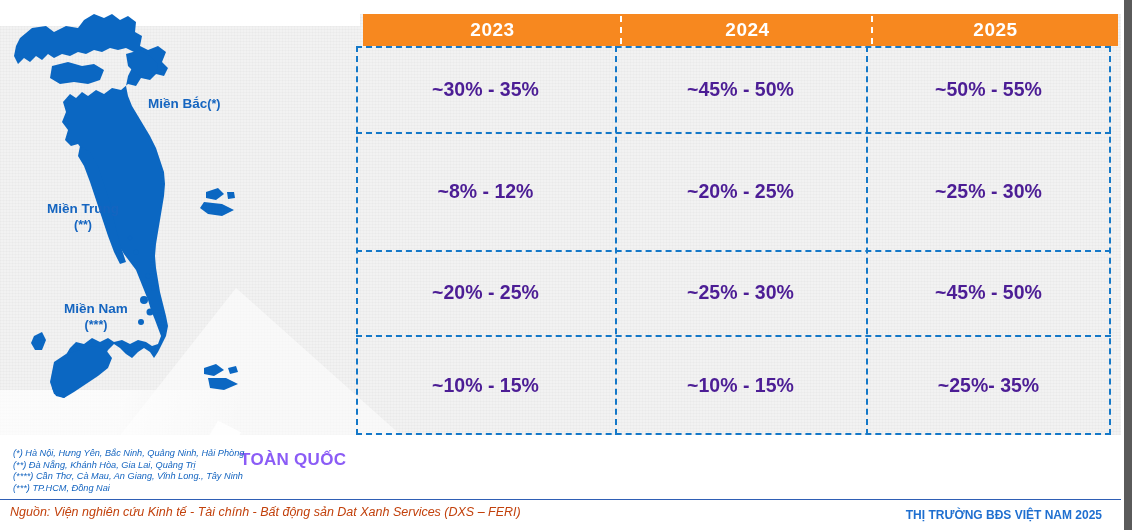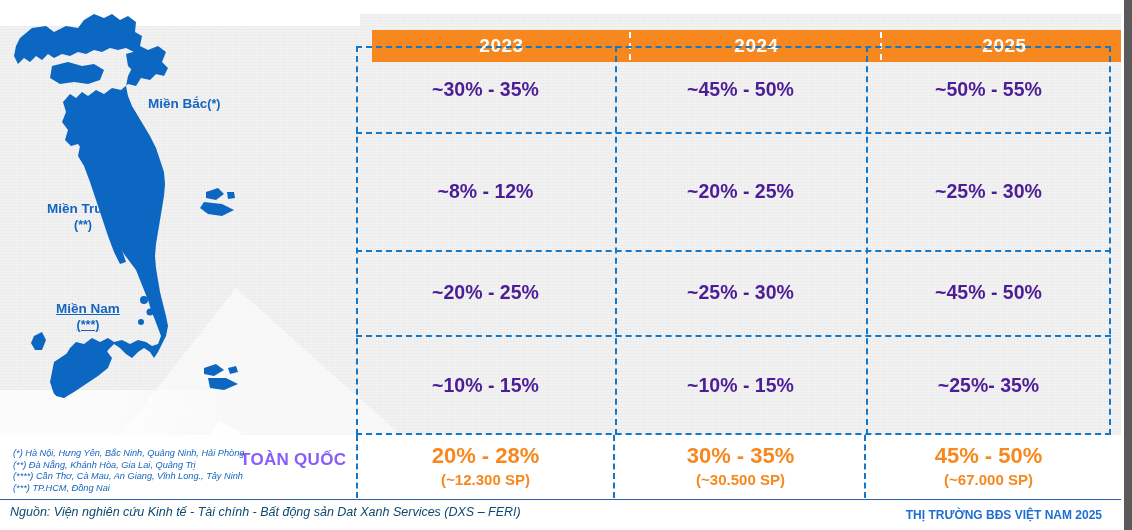--- a/index.html
+++ b/index.html
@@ -74,27 +74,27 @@
   .reg-label{
     position:absolute;z-index:6;color:#1565c0;font-weight:bold;
     font-size:13.5px;line-height:17px;text-align:center;white-space:nowrap;
     font-family:"Liberation Sans","DejaVu Sans",sans-serif;
   }
   .reg-label .star{display:block;font-size:12.5px;}
   .reg-label.inline .star{display:inline;}
 
   #reg-bac{left:148px;top:95px;}
   #reg-trung{left:28px;top:200px;width:110px;}
-  #reg-nam{left:36px;top:300px;width:104px;text-decoration:underline;}
+  #reg-nam{left:44px;top:300px;width:104px;}
   #reg-tay{left:124px;top:398px;width:96px;}
 
   
   .table{position:absolute;left:356px;top:14px;width:755px;height:484px;z-index:10;}
 
-  .hdr-row{position:absolute;left:16px;top:0;width:755px;height:32px;display:flex;margin-top:16px;}
+  .hdr-row{position:absolute;left:7px;top:0;width:755px;height:32px;display:flex;}
   .hdr-cell{
     flex:0 0 auto;background:#f7881f;color:#ffffff;
     font-weight:bold;font-size:19px;letter-spacing:.5px;
     display:flex;align-items:center;justify-content:center;
     height:32px;position:relative;
   }
   .hdr-cell.c1{width:259px;}
   .hdr-cell.c2{width:251px;}
   .hdr-cell.c3{width:245px;}
   .hdr-sep{position:absolute;right:0;top:2px;bottom:2px;width:0;border-left:2px dashed #ffffff;}
@@ -144,21 +144,21 @@
   .footnotes{
     position:absolute;left:13px;top:448px;z-index:12;
     color:#1565c0;font-style:italic;font-size:9.2px;line-height:11.6px;
     font-family:"Liberation Sans","DejaVu Sans",sans-serif;white-space:nowrap;
   }
 
   
   .source-rule{position:absolute;left:0;top:499px;width:1121px;height:0;border-top:1.5px solid #2f5fb5;z-index:20;}
   .source-txt{
     position:absolute;left:10px;top:505px;z-index:21;
-    color:#0c4a6e;font-style:italic;font-size:12.5px;white-space:nowrap;text-align:right;
+    color:#c2410c;font-style:italic;font-size:12.5px;white-space:nowrap;text-align:right;
   }
   .source-right{
     position:absolute;right:30px;top:508px;z-index:21;
     color:#1f6fd0;font-weight:bold;font-size:12px;white-space:nowrap;
   }
 </style>
 </head>
 <body>
 
 <div id="root">
@@ -291,37 +291,20 @@
       <div class="gl-h" style="top:204px;"></div>
       <div class="gl-h" style="top:289px;"></div>
       <div class="gl-h" style="top:387px;"></div>
 
       <div class="gl-v edge" style="left:0px;"></div>
       <div class="gl-v" style="left:259px;"></div>
       <div class="gl-v" style="left:510px;"></div>
       <div class="gl-v edge" style="left:753px;"></div>
     </div>
 
-    <div class="total-row">
-      <div class="tcell c1">
-        <span class="big">20% - 28%</span>
-        <span class="sub">(~12.300 SP)</span>
-        <span class="tv" style="left:0;"></span>
-        <span class="tv" style="right:0;"></span>
-      </div>
-      <div class="tcell c2">
-        <span class="big">30% - 35%</span>
-        <span class="sub">(~30.500 SP)</span>
-        <span class="tv" style="right:0;"></span>
-      </div>
-      <div class="tcell c3">
-        <span class="big">45% - 50%</span>
-        <span class="sub">(~67.000 SP)</span>
-      </div>
-    </div>
   </div>
 
   <div class="toan-quoc">TOÀN QUỐC</div>
 
   <div class="footnotes">
     <div>(*) Hà Nội, Hưng Yên, Bắc Ninh, Quảng Ninh, Hải Phòng</div>
     <div>(**) Đà Nẵng, Khánh Hòa, Gia Lai, Quảng Trị</div>
     <div>(****) Cần Thơ, Cà Mau, An Giang, Vĩnh Long., Tây Ninh</div>
     <div>(***) TP.HCM, Đồng Nai</div>
   </div>

